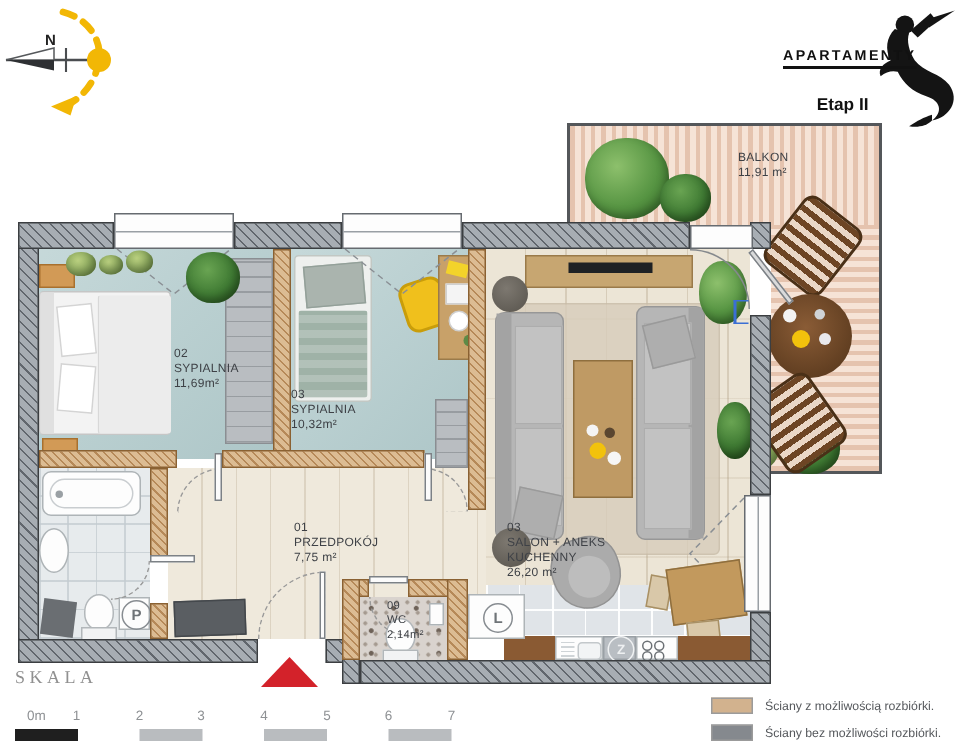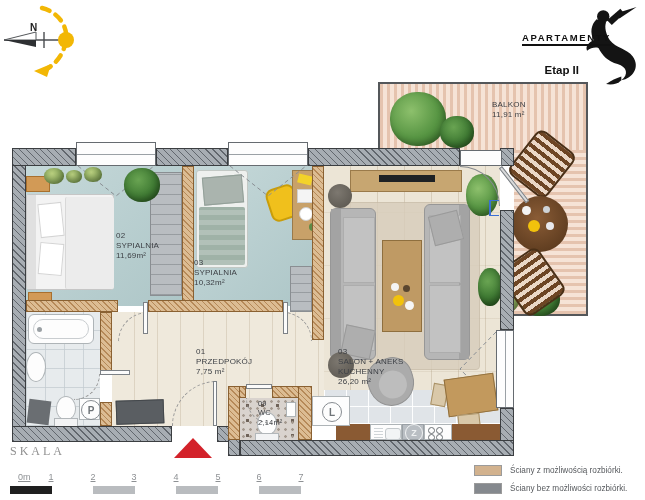--- a/index.html
+++ b/index.html
@@ -60,21 +60,21 @@
      color:#6f7478;font-weight:bold;font-size:10px;display:flex;align-items:center;justify-content:center;}
   
   #logo{position:absolute;right:4px;top:6px;width:130px;height:80px;z-index:40;}
   #logo .l1{position:absolute;right:30px;top:26px;font-size:9.5px;font-weight:bold;letter-spacing:1.6px;
      color:#111;border-bottom:2.5px solid #111;padding-bottom:1px;}
   #logo .l2{position:absolute;right:22px;top:36px;font-family:"DejaVu Serif",serif;font-style:italic;
      font-weight:bold;font-size:19px;color:#111;}
   #logo .l3{position:absolute;right:62px;top:58px;font-size:11.5px;font-weight:bold;color:#111;}
   
   #scalebar{position:absolute;left:10px;top:444px;width:300px;height:56px;z-index:40;}
-  #scalebar .t{position:absolute;top:28px;transform:translateX(-50%);font-size:9px;color:#8e9194;text-decoration:underline;}
+  #scalebar .t{position:absolute;top:28px;transform:translateX(-50%);font-size:9px;color:#8e9194;}
   #scalebar .bar{position:absolute;top:42px;height:8px;width:42px;}
   #skala{font-family:"Liberation Serif",serif;font-size:12px;letter-spacing:3px;color:#909090;}
   
   #legend{position:absolute;left:474px;top:463px;width:171px;height:36px;z-index:40;font-size:8.2px;color:#55585c;}
   #legend .row{position:absolute;left:0;display:flex;align-items:center;gap:8px;}
   #legend .sw{width:28px;height:11px;border:1px solid #9b9b9b;box-sizing:border-box;}
 </style>
 </head>
 <body>
 

